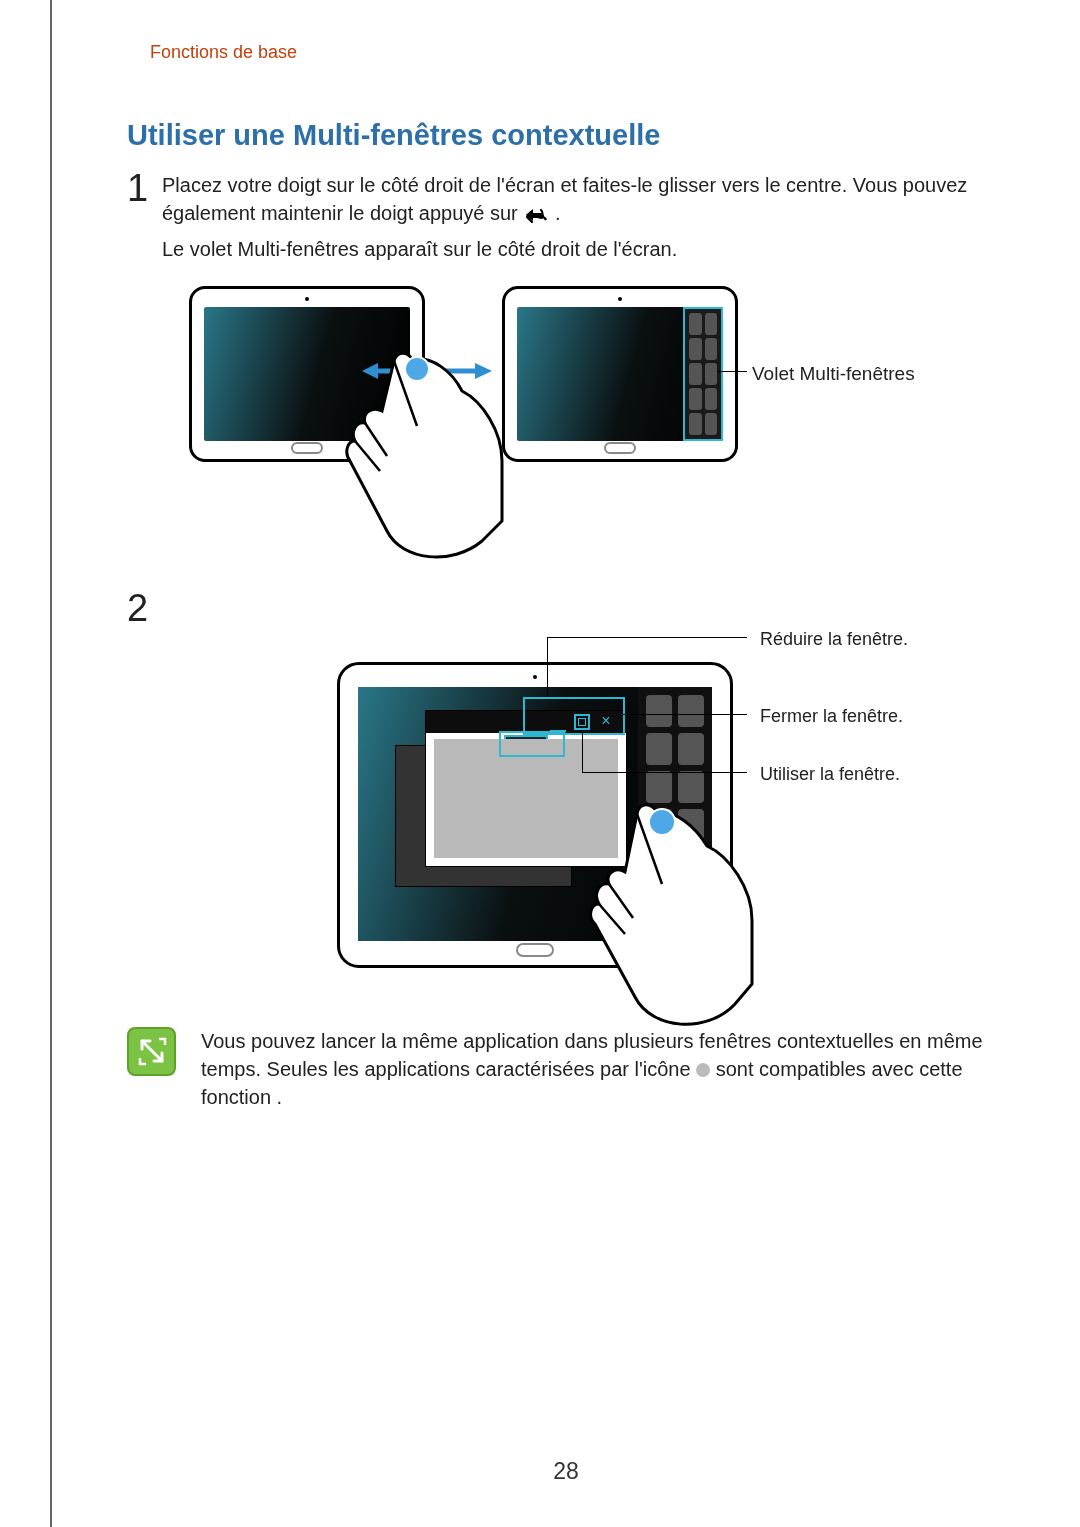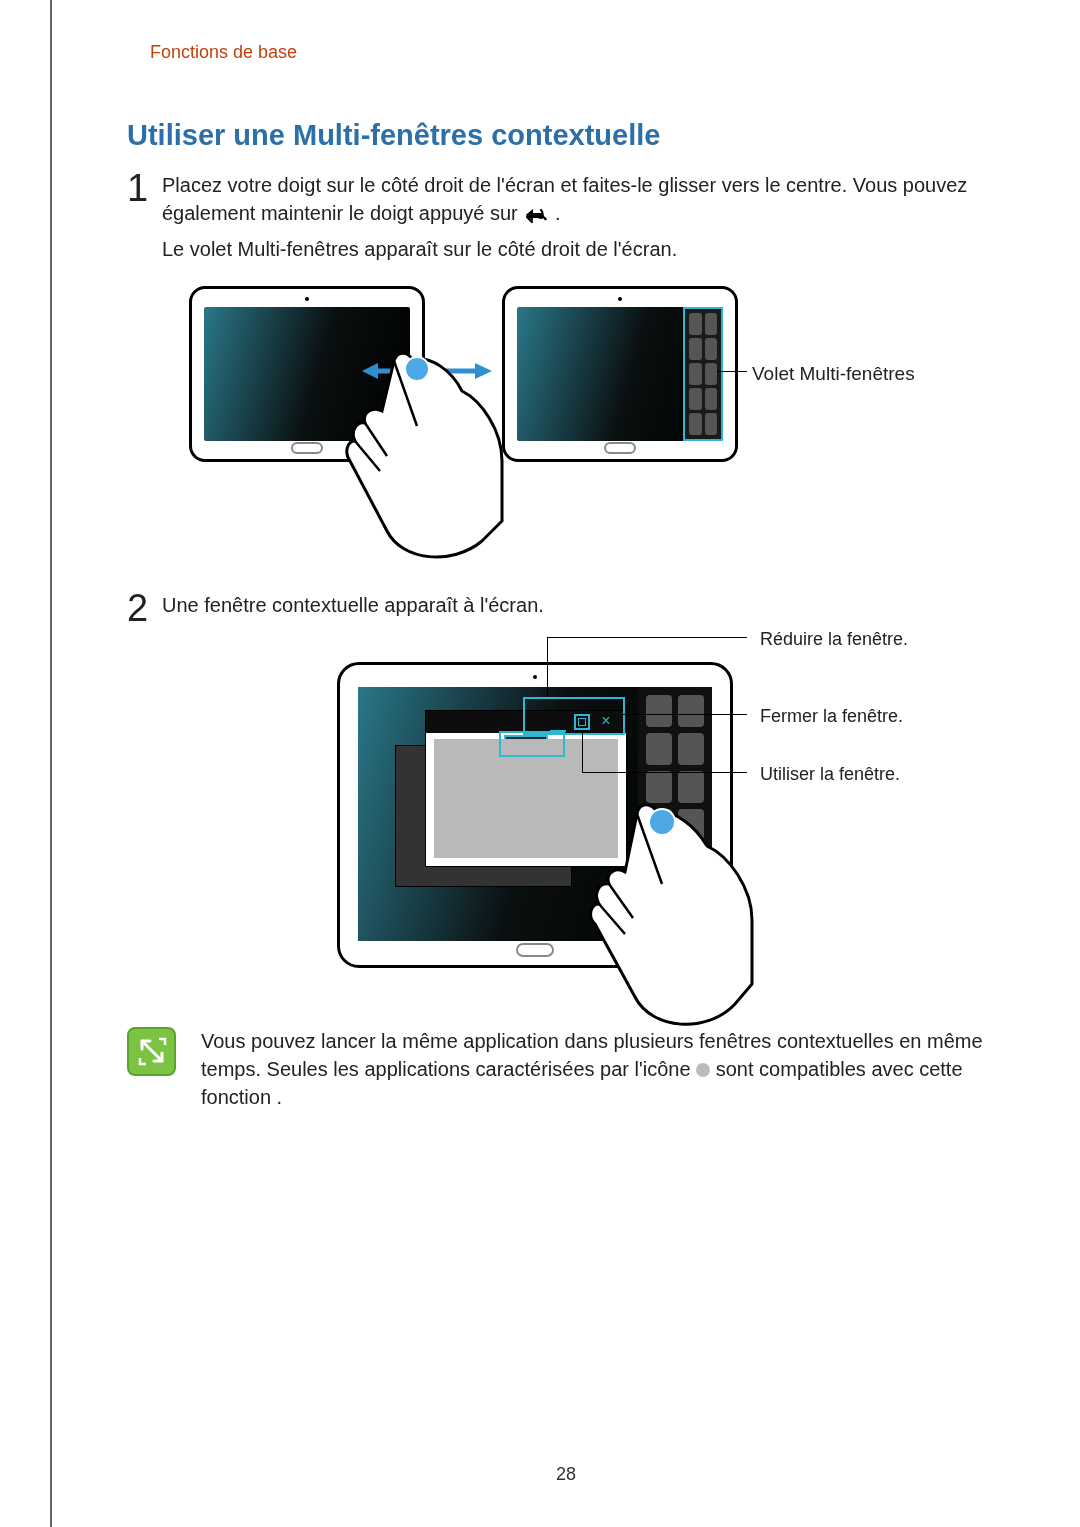--- a/index.html
+++ b/index.html
@@ -214,21 +214,21 @@
     background:#7cc243;
     display:flex; align-items:center; justify-content:center;
   }
   .note-text p { margin:0; }
   .mini-dot {
     display:inline-block; width:14px; height:14px; border-radius:50%;
     background:#bbb; vertical-align:middle; position:relative; top:-1px;
   }
   .page-num {
     position:absolute; bottom:40px; left:50%; transform:translateX(-50%);
-    font-size:18px; color:#333;
+    font-size:23px; color:#333;
   }
   .touch-circle{ fill:#4ea8e6; stroke:#fff; stroke-width:2;}
 </style>
 </head>
 <body>
 
 <div class="page">
   <div class="header-text">Fonctions de base</div>
 
   <h2>Utiliser une Multi-fenêtres contextuelle</h2>
@@ -292,21 +292,20 @@
       <path d="M62 20 L85 85 M33 82 L55 115 M23 100 L48 130" fill="none" stroke="#000" stroke-width="2.5"></path>
       <circle cx="85" cy="28" r="12" class="touch-circle"></circle>
     </svg>
     <div class="callout-line1"></div>
     <div class="callout-text1">Volet Multi-fenêtres</div>
   </div>
 
   <div class="step">
     <div class="step-num">2</div>
     <div class="step-text">
-      <p>Une fenêtre contextuelle apparaît à l'écran.</p>
     </div>
   </div>
 
   <div class="figure2">
     <div class="tabC">
       <div class="dot-cam"></div>
       <div class="screen"></div>
       <div class="popup-back"></div>
       <div class="popup-front">
         <div class="titlebar">

